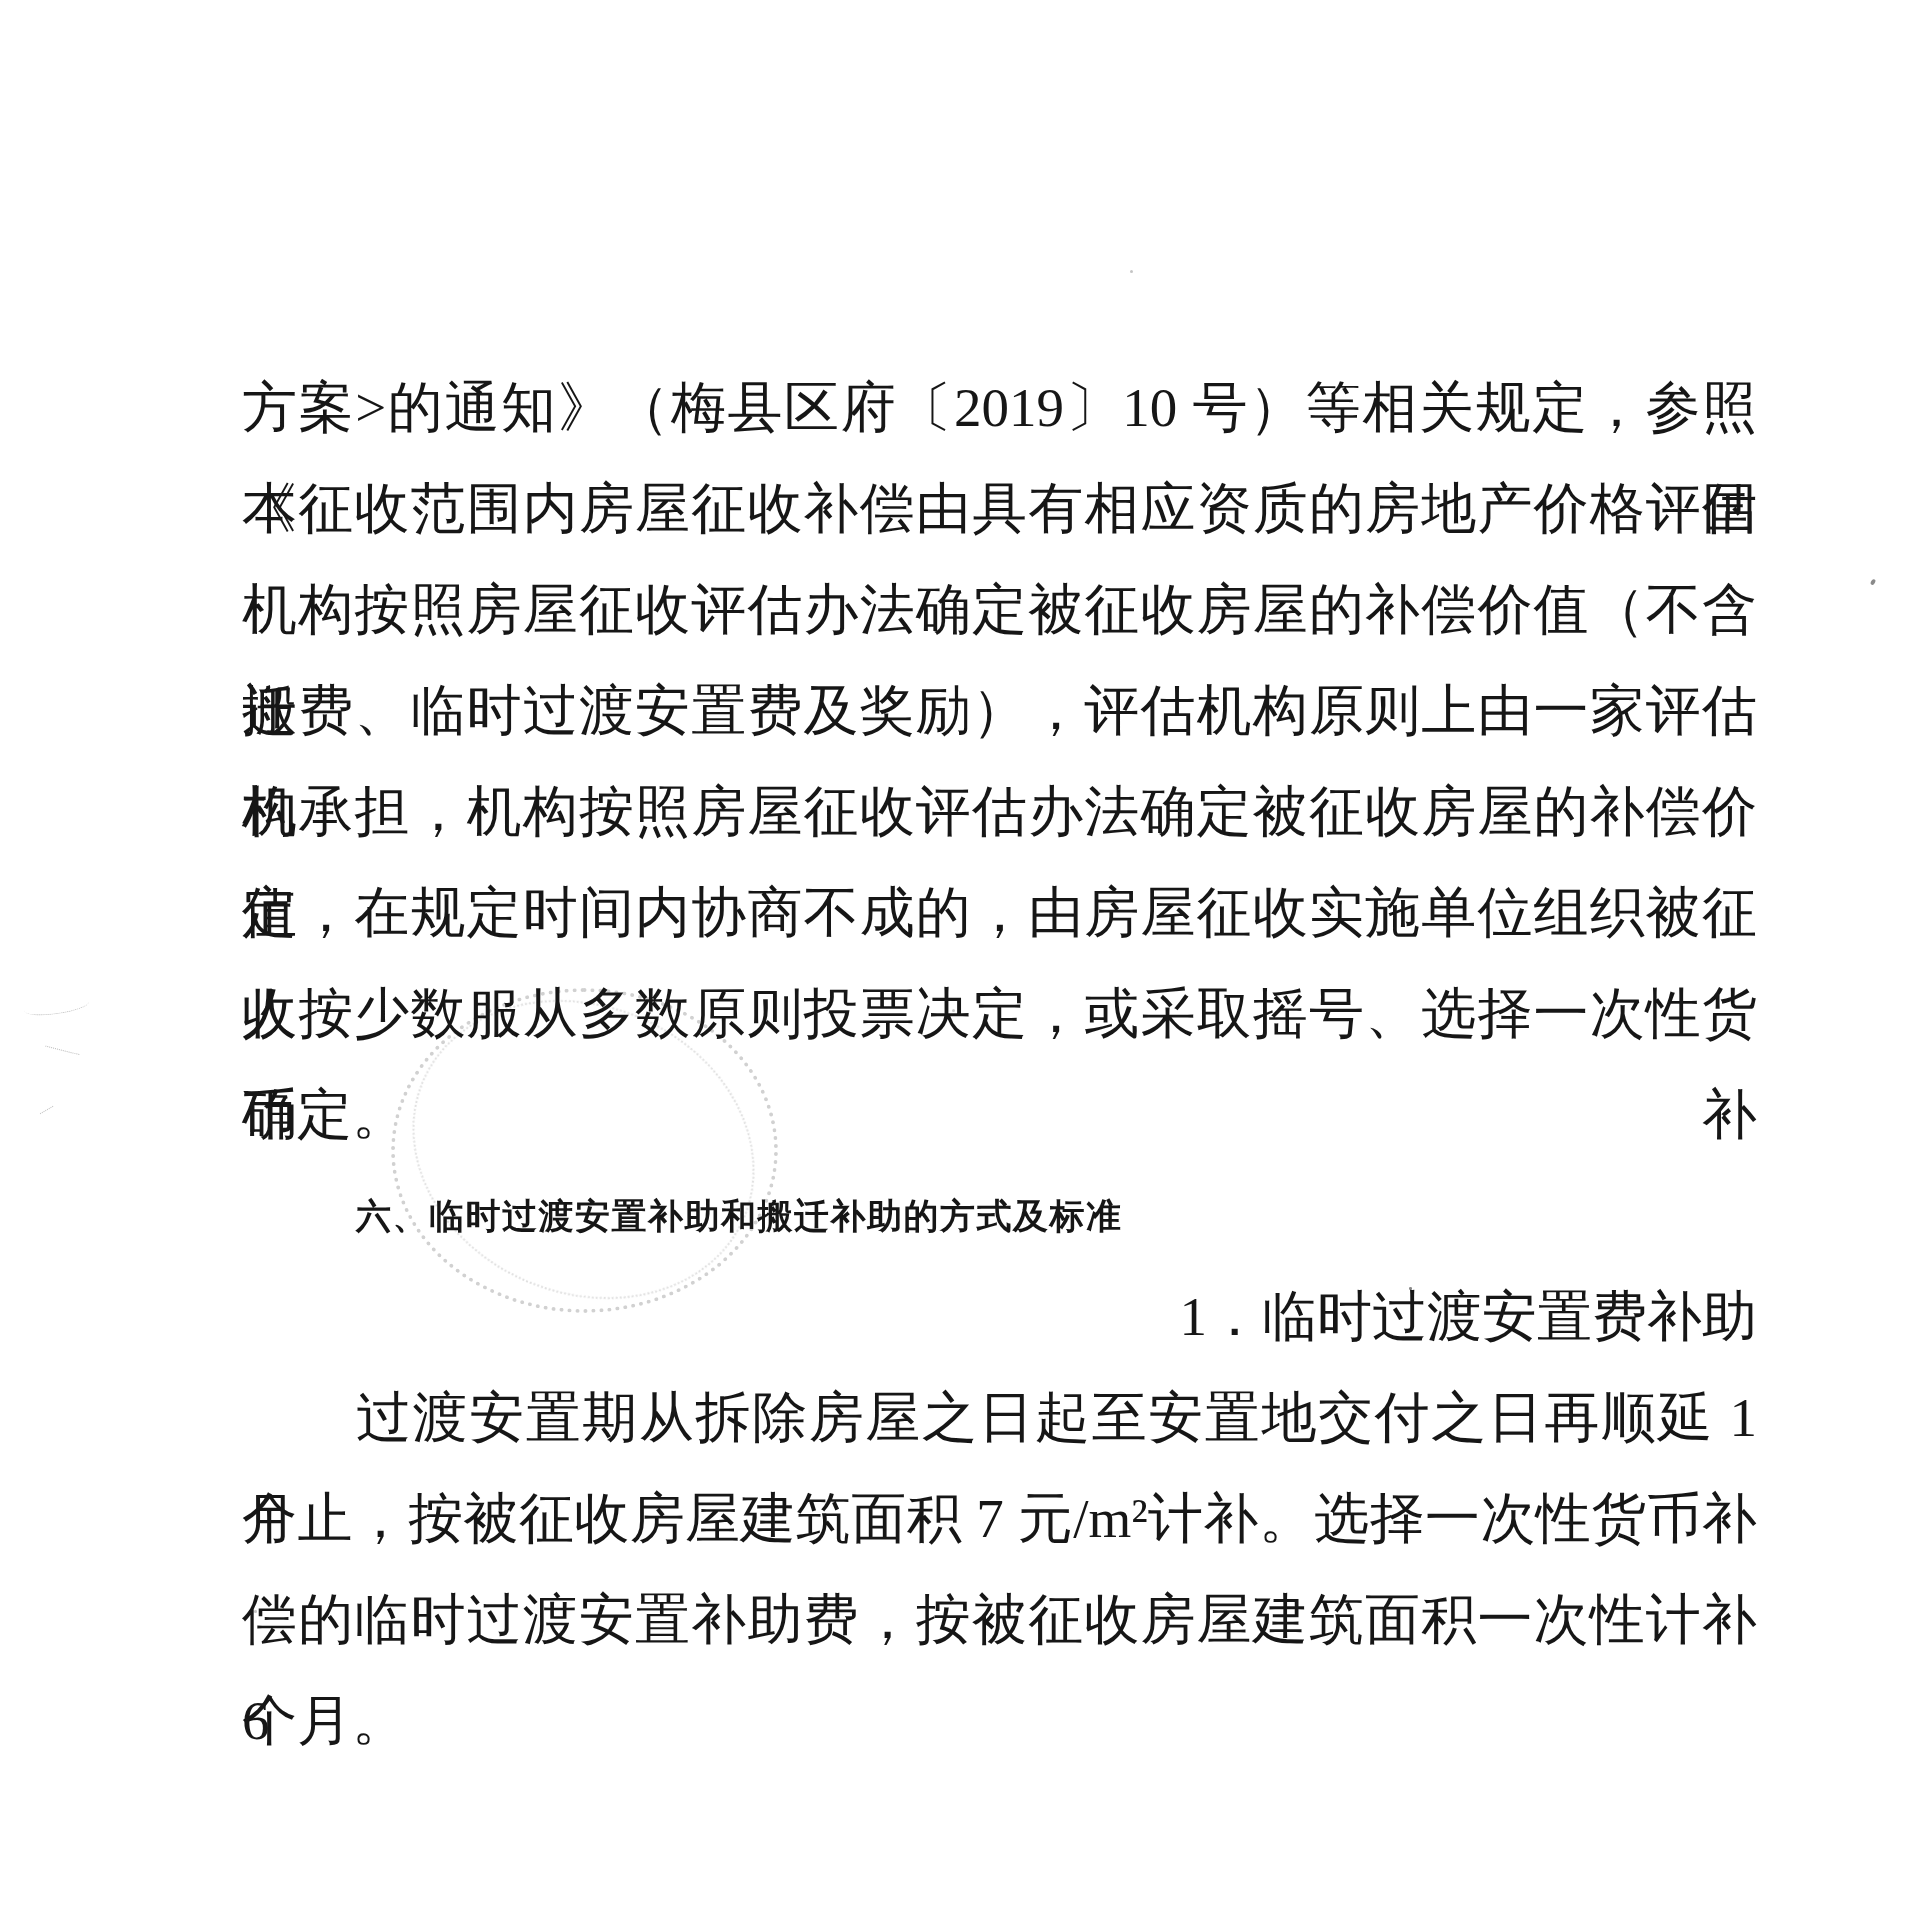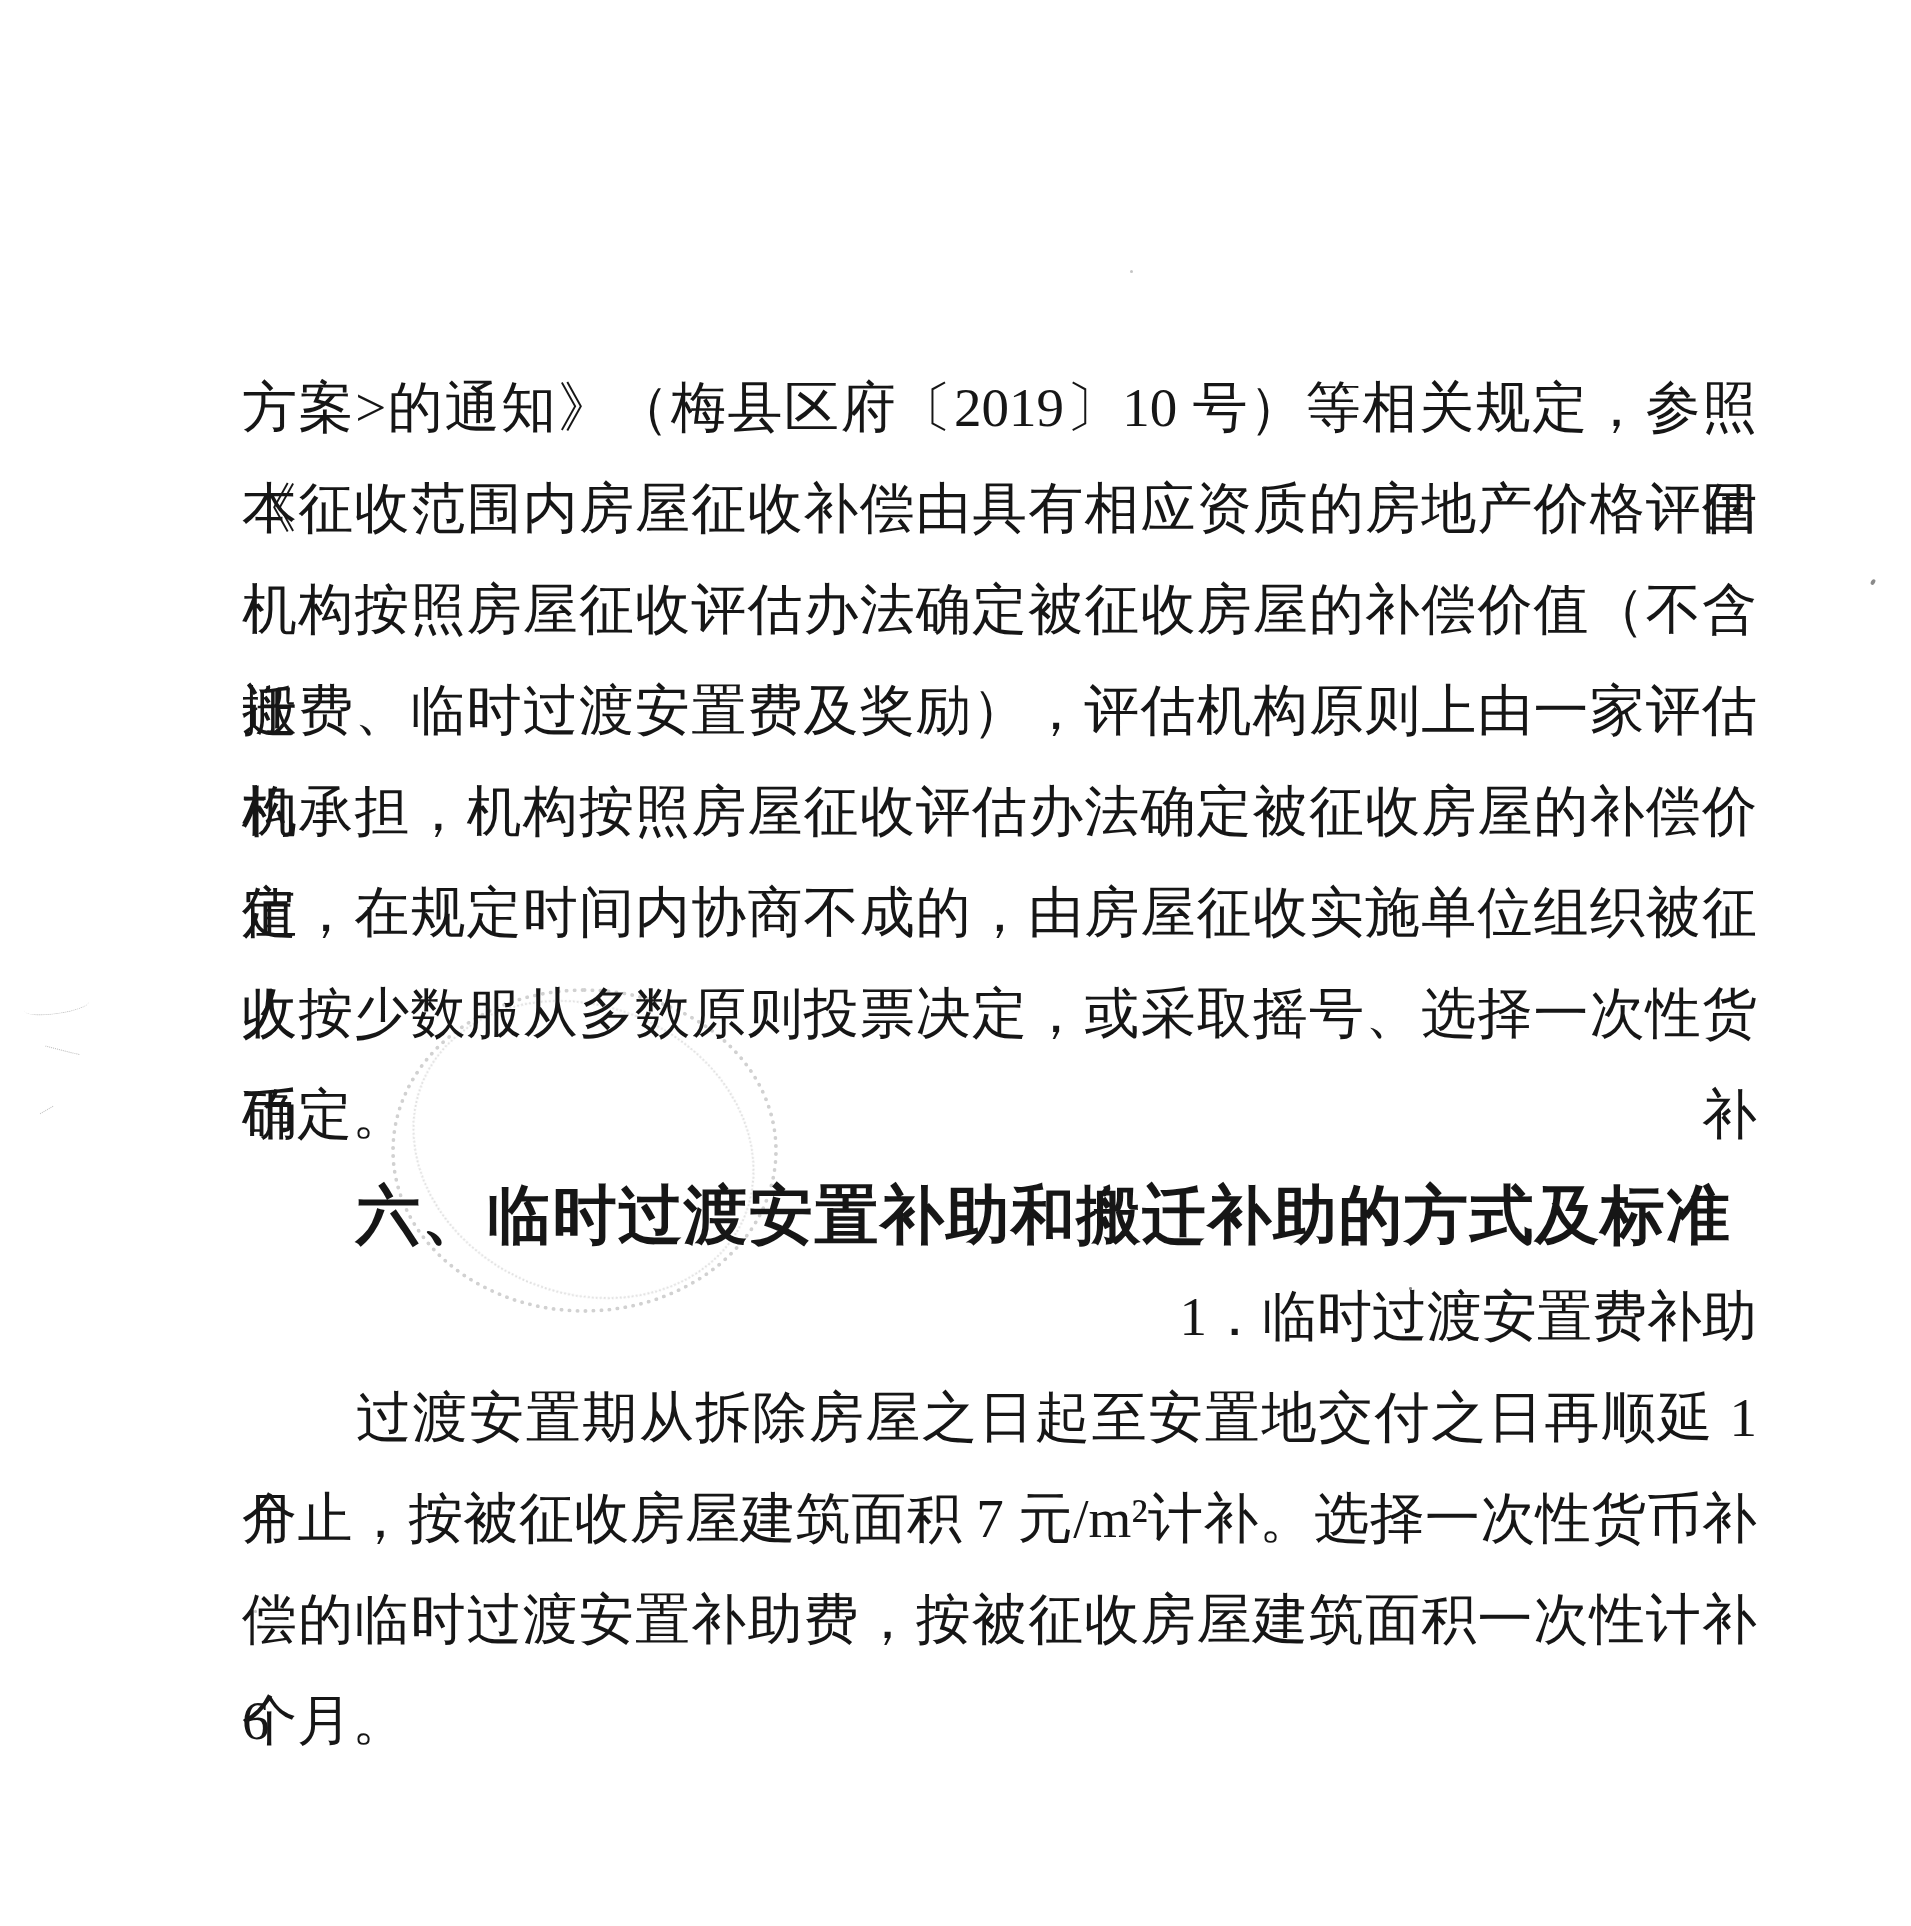--- a/index.html
+++ b/index.html
@@ -28,21 +28,21 @@
   .just {
     white-space: normal;
     text-align: justify;
     text-align-last: justify;
     text-justify: inter-character;
   }
   .indent { text-indent: 114px; }
   .heading {
     font-family: "Liberation Sans", "DejaVu Sans", sans-serif;
     font-weight: bold;
-    font-size: 64px;
+    font-size: 35px;
     text-indent: 114px;
     letter-spacing: 1.5px;
   }
   .sub { text-indent: 114px; text-align: right; }
   
   .stamp {
     position: absolute;
     left: 391px;
     top: 988px;
     width: 379px;

